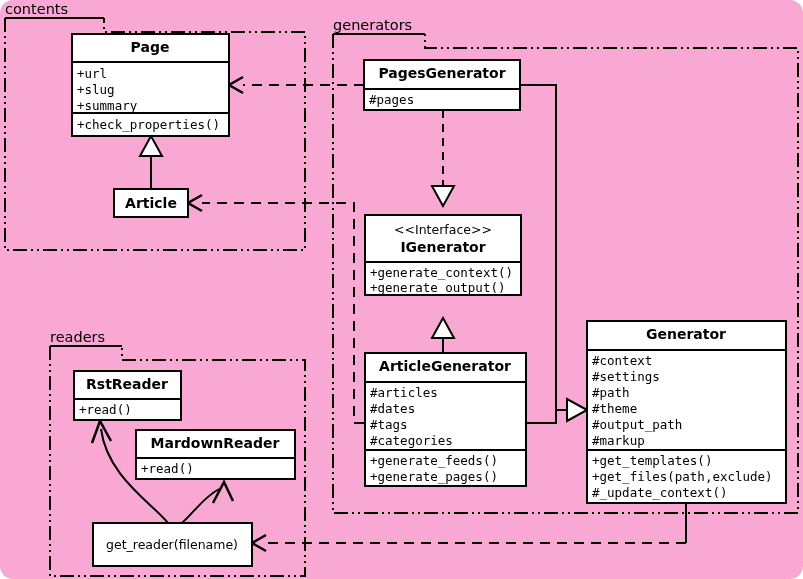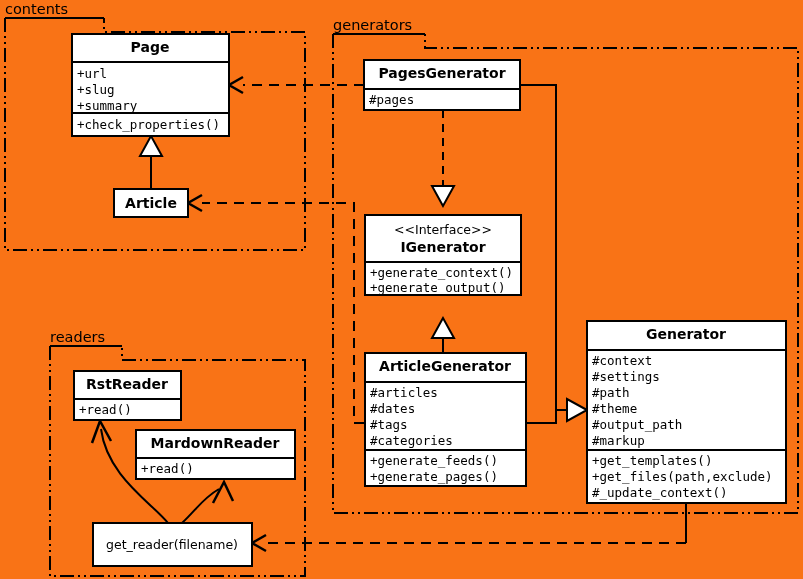--- a/index.html
+++ b/index.html
@@ -4,23 +4,24 @@
 <style>
   html, body {
     margin: 0;
     padding: 0;
     background: #ffffff;
   }
   #diagram-root {
     position: relative;
     width: 803px;
     height: 579px;
-    background: #f97316;
+    background: #f9a8d4;
     font-family: "DejaVu Sans", sans-serif;
     overflow: hidden;
+    border-radius: 13px;
   }
   svg.canvas {
     position: absolute;
     left: 0;
     top: 0;
     width: 803px;
     height: 579px;
   }
   
   .cls-name {

